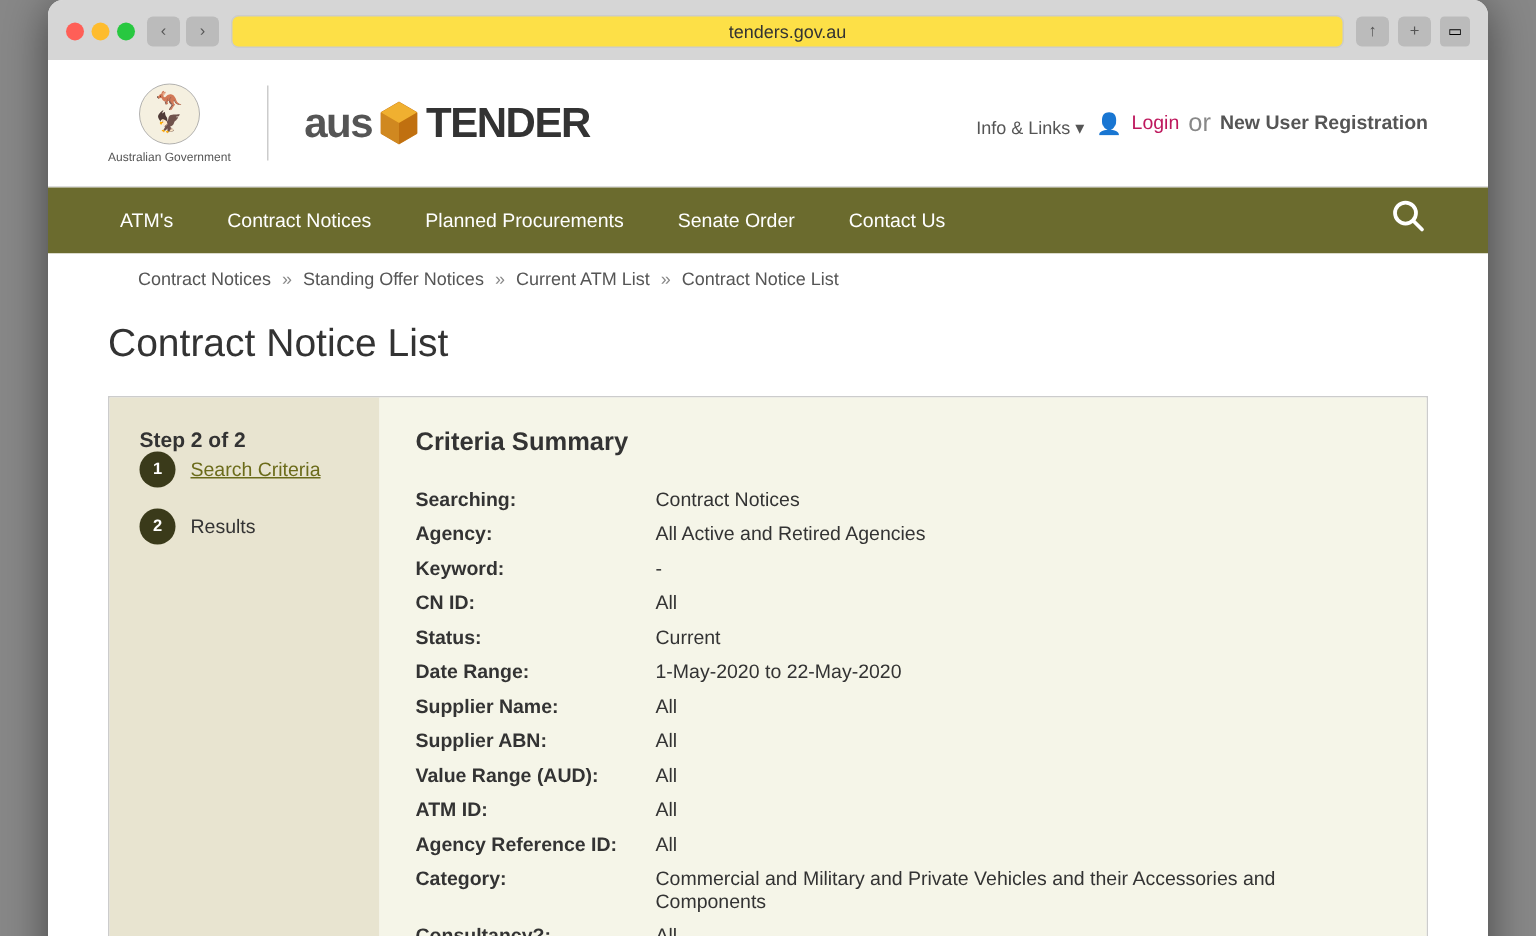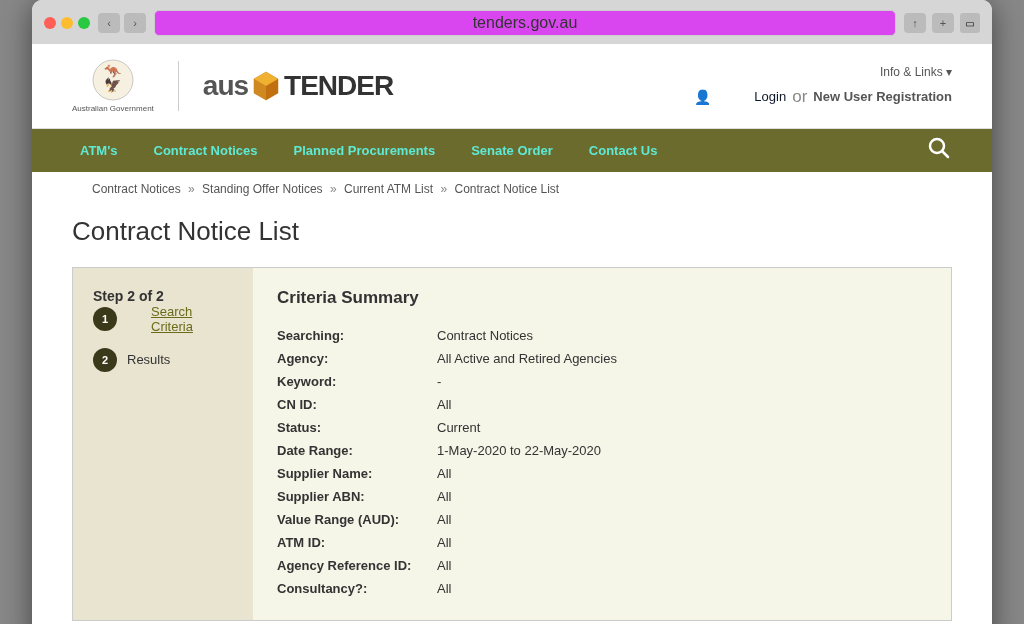--- a/index.html
+++ b/index.html
@@ -36,24 +36,24 @@
       border: none;
       border-radius: 4px;
       width: 22px; height: 20px;
       cursor: pointer;
       font-size: 11px;
       color: #555;
       display: flex; align-items: center; justify-content: center;
     }
     .address-bar {
       flex: 1;
-      background: #d946ef;
+      background: #fde047;
       border-radius: 5px;
       padding: 3px 10px;
-      font-size: 16px;
+      font-size: 12px;
       color: #333;
       text-align: center;
       border: 1px solid #ccc;
     }
     .browser-actions { display: flex; gap: 6px; }
     .browser-action-btn {
       background: #bbb;
       border: none;
       border-radius: 4px;
       width: 22px; height: 20px;
@@ -110,57 +110,57 @@
     .aus-text { color: #555; font-weight: 700; }
     .tender-text { color: #333; font-weight: 700; }
     .logo-cube {
       width: 32px; height: 32px; margin: 0 2px;
       display: inline-flex;
       align-items: center;
       justify-content: center;
     }
     .header-right {
       display: flex;
-      flex-direction: column;
+      flex-direction: row;
       align-items: flex-end;
       gap: 8px;
     }
     .info-links {
       font-size: 12px;
       color: #555;
       cursor: pointer;
     }
     .header-auth {
       display: flex;
       align-items: center;
       gap: 6px;
       font-size: 13px;
     }
-    .login-link { color: #0f172a; text-decoration: none; display: flex; align-items: center; gap: 3px; margin-left: 37px; }
+    .login-link { color: #be185d; text-decoration: none; display: flex; align-items: center; gap: 3px; }
     .or-text { font-size: 17px; color: #888; }
     .register-link { color: #555; text-decoration: none; font-weight: 600; }
     
     .main-nav {
       background: #6b6b2e;
       display: flex;
       align-items: center;
       padding: 0 30px;
     }
     .nav-items {
       display: flex;
       flex: 1;
       list-style: none;
     }
     .nav-item a {
       display: block;
       padding: 14px 18px;
-      color: #5eead4;
+      color: #ffffff;
       text-decoration: none;
       font-size: 13px;
-      font-weight: 700;
+      font-weight: 400;
       white-space: nowrap;
     }
     .nav-search {
       padding: 8px 12px;
       cursor: pointer;
       color: white;
       font-size: 20px;
     }
     
     .breadcrumb-bar {
@@ -217,21 +217,20 @@
       font-size: 11px;
       font-weight: 700;
       display: flex; align-items: center; justify-content: center;
       flex-shrink: 0;
     }
     .step-label {
       font-size: 13px;
       color: #6b6b1a;
       text-decoration: underline;
       cursor: pointer;
-      margin-left: 24px;
     }
     .step-label-plain {
       font-size: 13px;
       color: #333;
     }
     
     .criteria-panel {
       background: #f5f5e8;
       padding: 20px 24px;
       flex: 1;
@@ -419,20 +418,24 @@
                 </tr>
                 <tr>
                   <td>ATM ID:</td>
                   <td>All</td>
                 </tr>
                 <tr>
                   <td>Agency Reference ID:</td>
                   <td>All</td>
                 </tr>
                 <tr>
+                  <td>Category:</td>
+                  <td>Commercial and Military and Private Vehicles and their Accessories and Components</td>
+                </tr>
+                <tr>
                   <td>Consultancy?:</td>
                   <td>All</td>
                 </tr>
               </tbody>
           </table>
         </div>
       </div>
 
     </div>
   </div>

